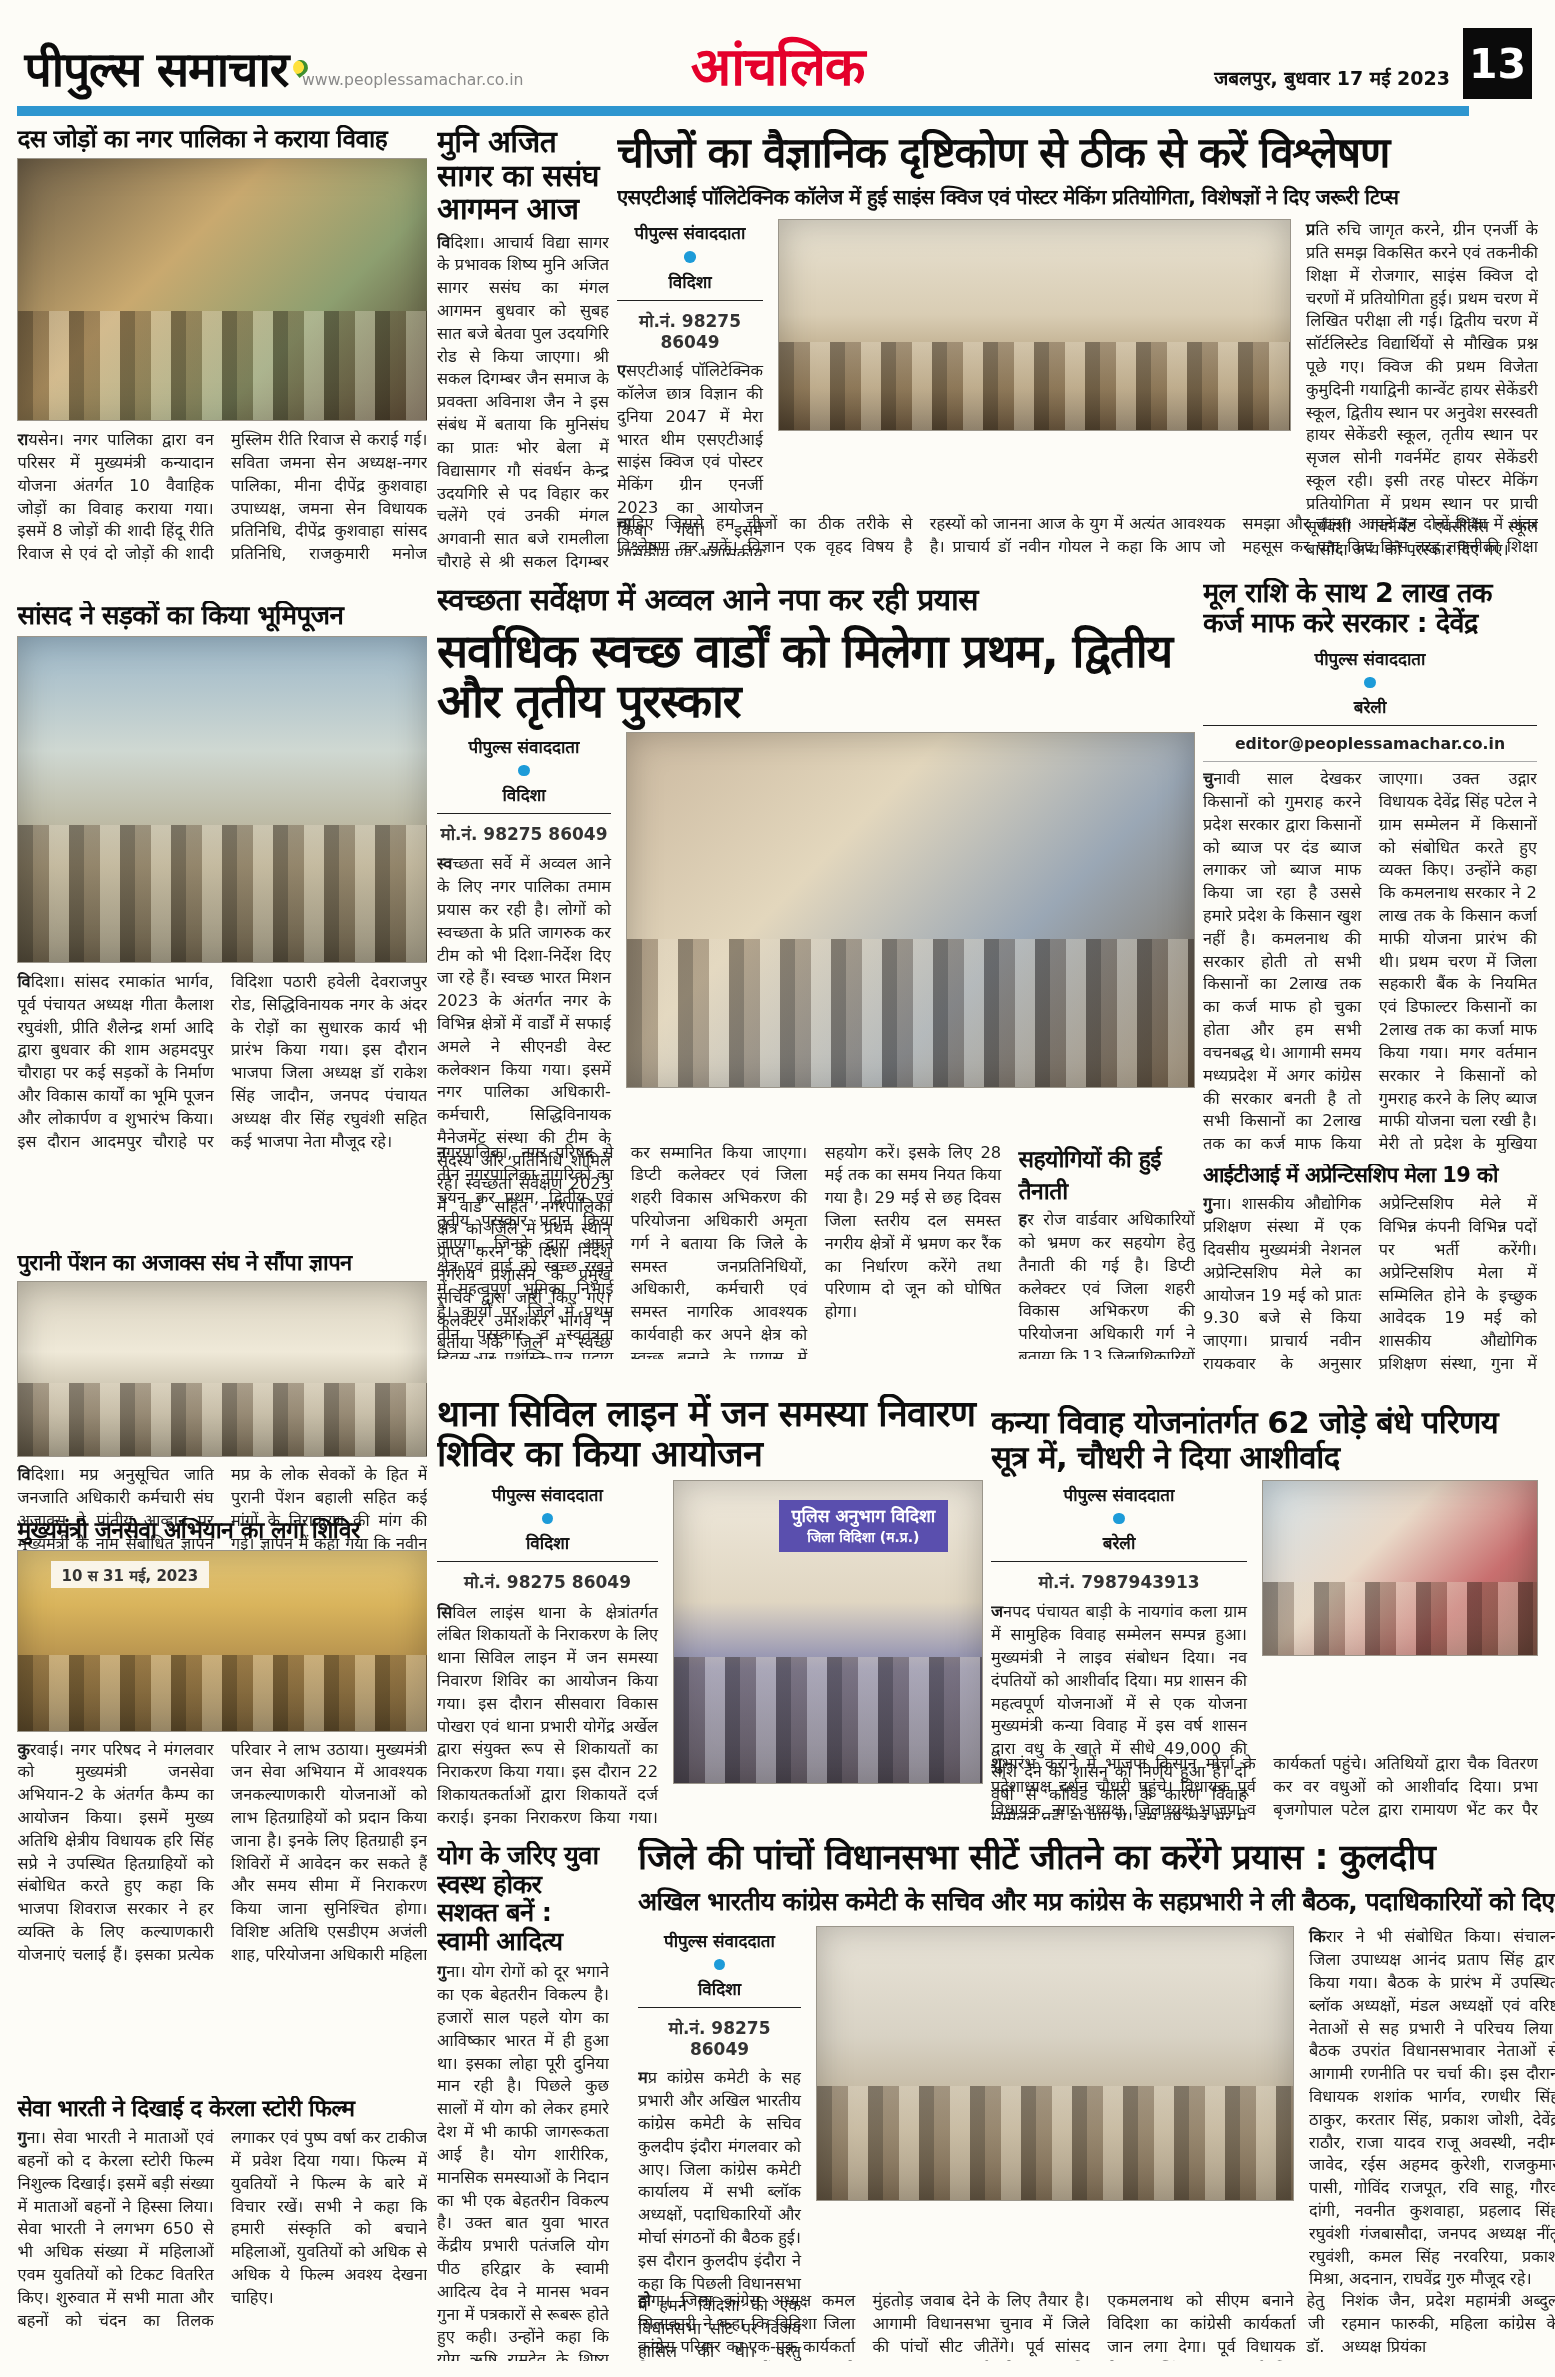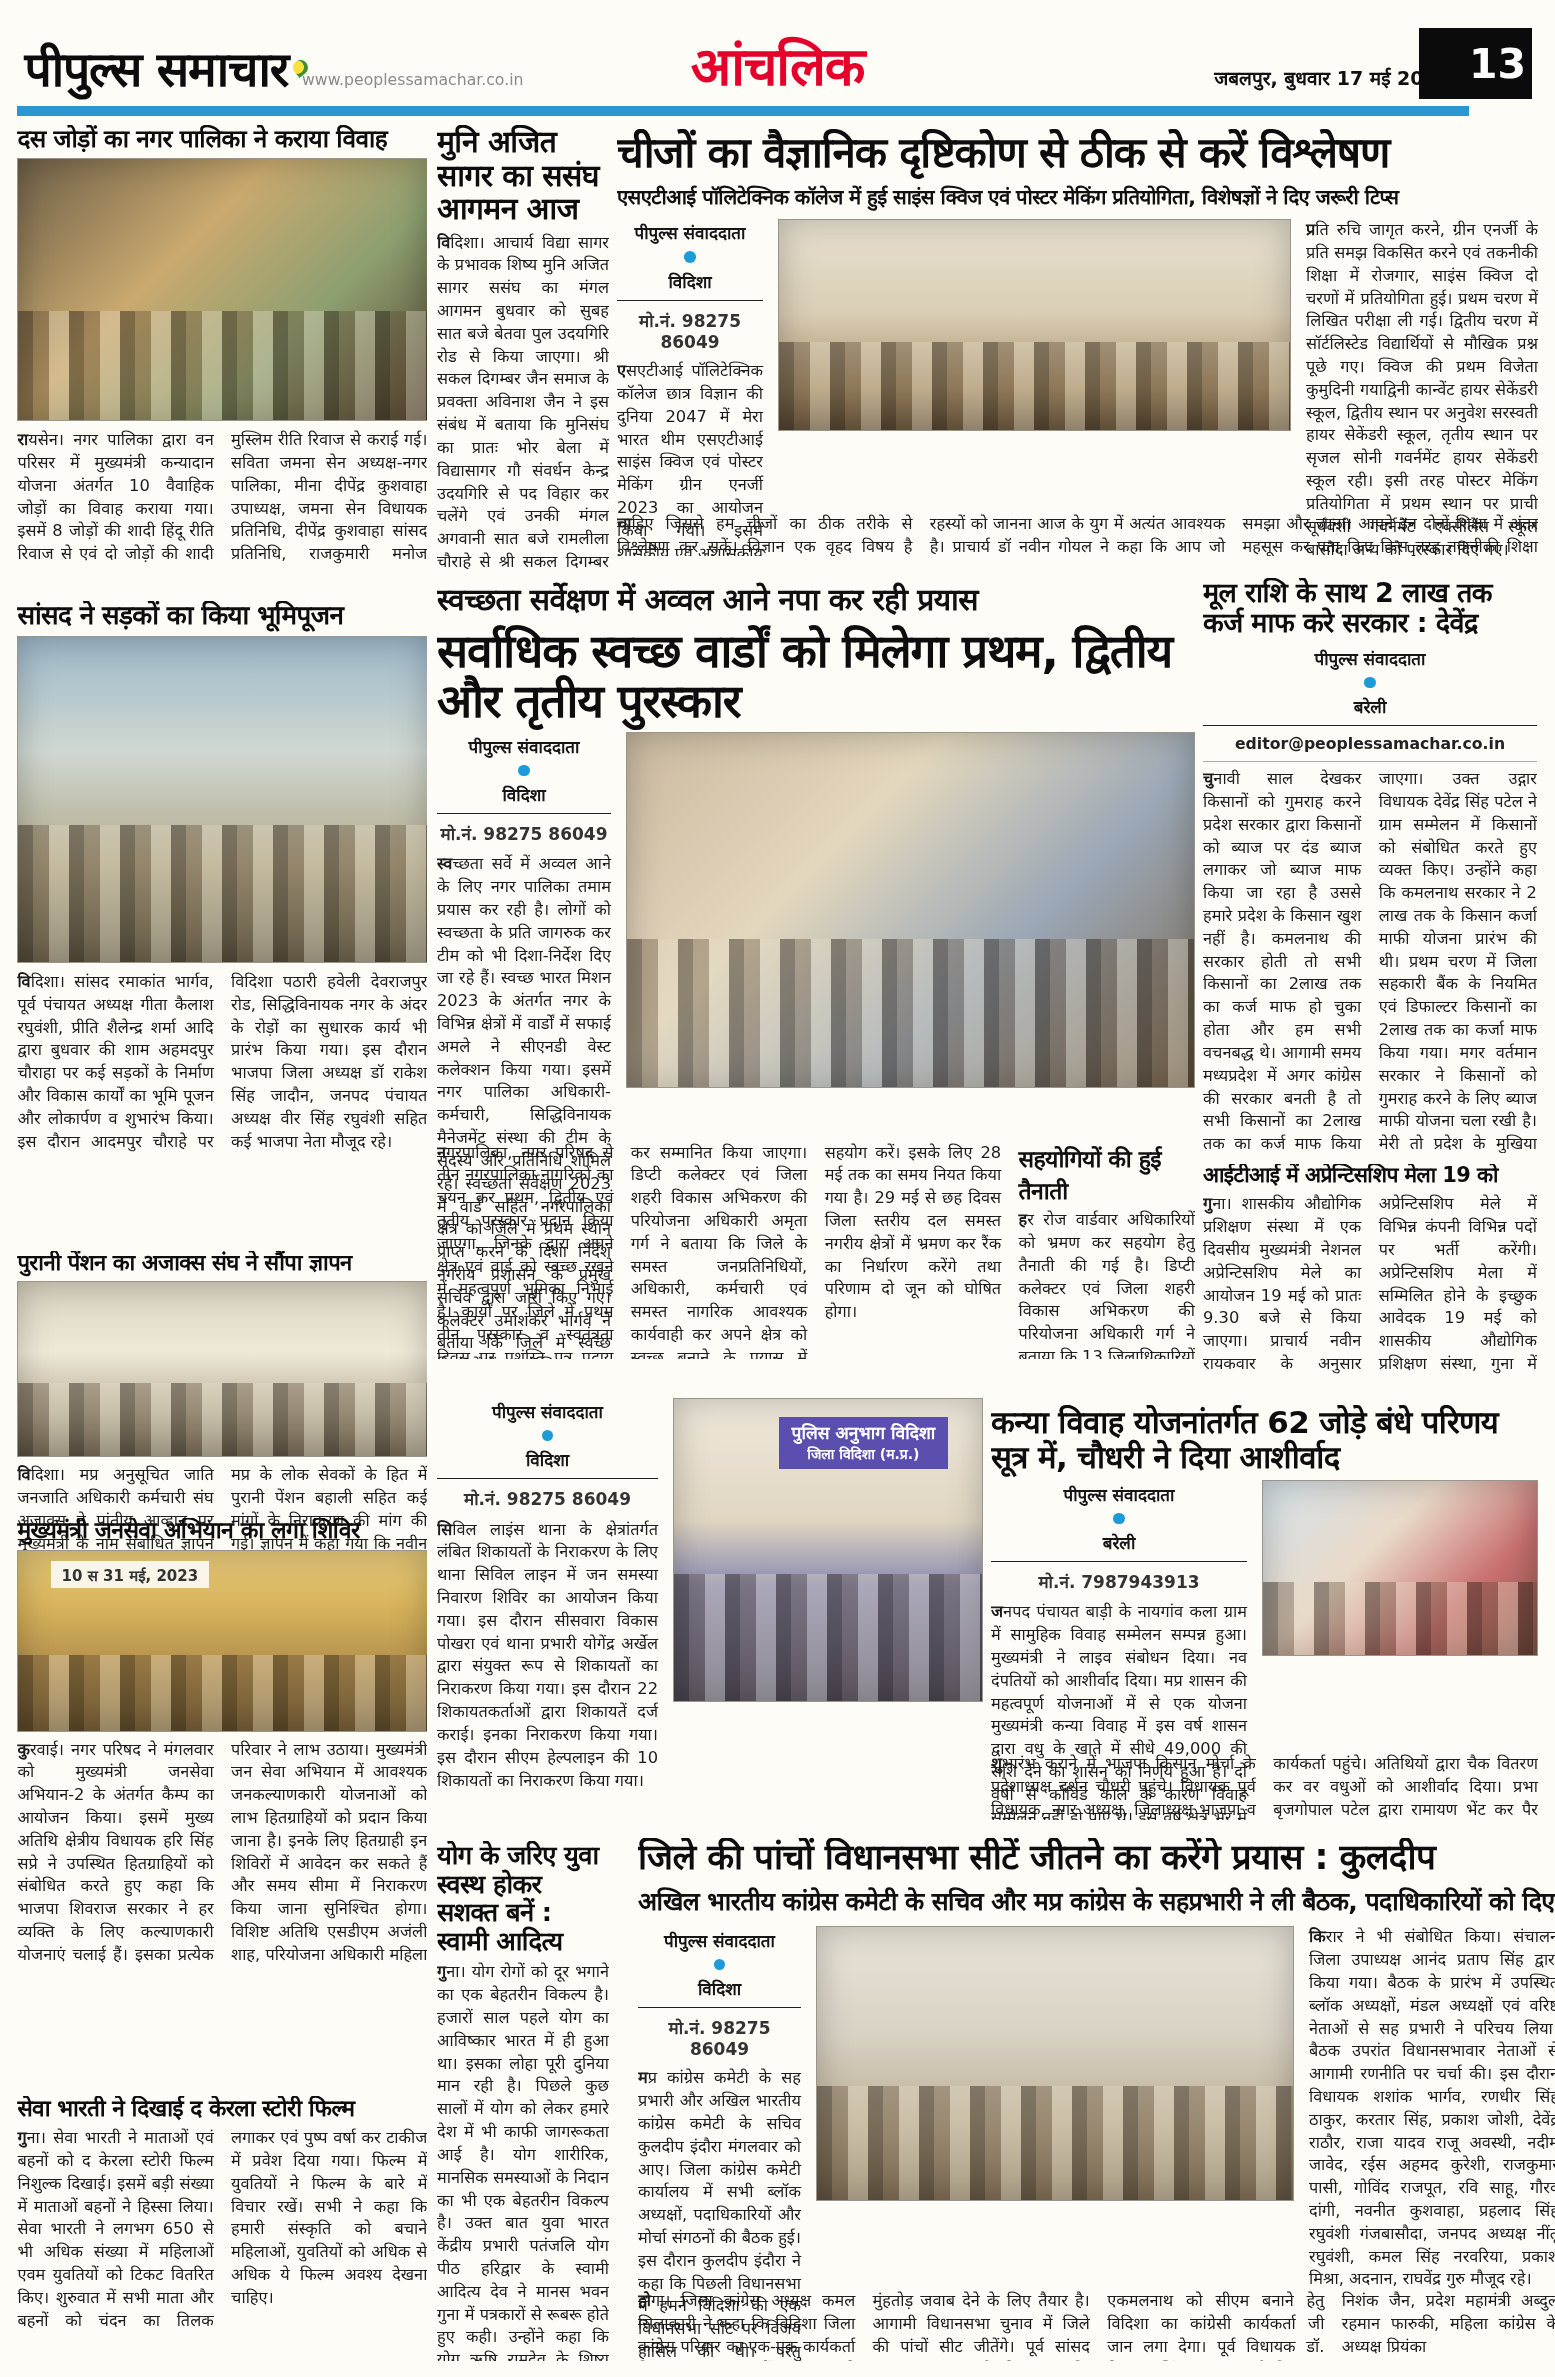--- a/index.html
+++ b/index.html
@@ -8,21 +8,21 @@
   
   .masthead{position:absolute;left:24.4px;top:35px;font-size:48px;font-weight:800;color:#0c0c0c;
             letter-spacing:-1.2px;display:flex;align-items:center;gap:4.6px;}
   .pin{width:15px;height:15px;border-radius:50% 50% 50% 0;background:radial-gradient(circle at 35% 35%,#ffe13d 0 45%,#3f8f2f 50% 100%);
        transform:rotate(-40deg);display:inline-block;}
   .tagline{position:absolute;left:27px;top:21px;font-size:8.7px;color:#555;}
   .website{position:absolute;left:302px;top:70px;font-size:15.7px;color:#8a8a8a;}
   .section-title{position:absolute;left:0;right:0;top:28px;text-align:center;font-size:53px;font-weight:800;color:#e4002b;letter-spacing:-1.2px;}
   .dateline{position:absolute;right:105px;top:65px;font-size:19px;font-weight:700;color:#111;}
   .pagebox{position:absolute;right:23px;top:28px;width:69px;height:71px;background:#0b0b0b;color:#fff;
-           display:flex;align-items:center;justify-content:center;font-size:41px;font-weight:800;padding-left:44px;}
+           display:flex;align-items:center;justify-content:center;font-size:41px;font-weight:800;}
   .bluebar{position:absolute;left:17.4px;top:106px;width:1452px;height:10px;background:#2e96cf;}
   
   .art{position:absolute;overflow:hidden;}
   .hl{font-weight:800;color:#0d0d0d;line-height:1.12;letter-spacing:-0.6px;margin:0 0 5.8px;}
   .nowrap{white-space:nowrap;}
   .kicker{font-weight:700;color:#101010;margin:0 0 8.1px;letter-spacing:-0.6px;}
   .subhead{font-weight:700;color:#101010;margin:0 0 9.3px;letter-spacing:-0.6px;}
   .bt{font-size:16.3px;line-height:1.40;text-align:justify;color:#1c1c1c;margin:0;}
   .bt::first-letter{font-weight:700;}
   .cols2{column-count:2;column-gap:17.4px;}
@@ -166,20 +166,21 @@
     <div class="email">editor@peoplessamachar.co.in</div>
     <p class="bt cols2" style="height:395px;">चुनावी साल देखकर किसानों को गुमराह करने प्रदेश सरकार द्वारा किसानों को ब्याज पर दंड ब्याज लगाकर जो ब्याज माफ किया जा रहा है उससे हमारे प्रदेश के किसान खुश नहीं है। कमलनाथ की सरकार होती तो सभी किसानों का 2लाख तक का कर्ज माफ हो चुका होता और हम सभी वचनबद्ध थे। आगामी समय मध्यप्रदेश में अगर कांग्रेस की सरकार बनती है तो सभी किसानों का 2लाख तक का कर्ज माफ किया जाएगा। उक्त उद्गार विधायक देवेंद्र सिंह पटेल ने ग्राम सम्मेलन में किसानों को संबोधित करते हुए व्यक्त किए। उन्होंने कहा कि कमलनाथ सरकार ने 2 लाख तक के किसान कर्जा माफी योजना प्रारंभ की थी। प्रथम चरण में जिला सहकारी बैंक के नियमित एवं डिफाल्टर किसानों का 2लाख तक का कर्जा माफ किया गया। मगर वर्तमान सरकार ने किसानों को गुमराह करने के लिए ब्याज माफी योजना चला रखी है। मेरी तो प्रदेश के मुखिया जी से मांग है कि जिन किसान भाइयों का 2लाख तक का कर्ज है, उनका संपूर्ण माफ हो, यह ब्याज माफी योजना उनकी समझ से परे है क्योंकि सरकार तो 2लाख तक का सभी किसानों का कर्जा माफ करे।</p>
   </article>
 
   <article class="art" style="left:1203px;top:1164px;width:334px;height:232px;">
     <h1 class="hl nowrap" style="font-size:21px;">आईटीआई में अप्रेन्टिसशिप मेला 19 को</h1>
     <p class="bt cols2" style="height:192px;">गुना। शासकीय औद्योगिक प्रशिक्षण संस्था में एक दिवसीय मुख्यमंत्री नेशनल अप्रेन्टिसशिप मेले का आयोजन 19 मई को प्रातः 9.30 बजे से किया जाएगा। प्राचार्य नवीन रायकवार के अनुसार अप्रेन्टिसशिप मेले में विभिन्न कंपनी विभिन्न पदों पर भर्ती करेंगी। अप्रेन्टिसशिप मेला में सम्मिलित होने के इच्छुक आवेदक 19 मई को शासकीय औद्योगिक प्रशिक्षण संस्था, गुना में अपने समस्त मूल प्रमाण पत्रों एवं बायोडाटा/ सीव्ही/ रिज्यूम सहित साक्षात्कार हेतु उपस्थित हो सकते हैं। अप्रेन्टिसशिप हेतु भर्ती, अप्रेन्टिसशिप नियमों एवं कंपनियों के शर्तों अनुसार की जाएगी।</p>
   </article>
 
   <article class="art" style="left:437px;top:1394px;width:546px;height:433px;">
+    <h1 class="hl" style="font-size:36px;">थाना सिविल लाइन में जन समस्या निवारण शिविर का किया आयोजन</h1>
     <div class="row" style="margin-top:3.5px;">
       <div style="flex:0 0 221px;">
         <div class="byline">
           <span>पीपुल्स संवाददाता</span>
           <span class="dot"></span>
           <span>विदिशा</span>
         </div>
         <div class="phone">मो.नं. 98275 86049</div>
         <p class="bt" style="height:221px;">सिविल लाइंस थाना के क्षेत्रांतर्गत लंबित शिकायतों के निराकरण के लिए थाना सिविल लाइन में जन समस्या निवारण शिविर का आयोजन किया गया। इस दौरान सीसवारा विकास पोखरा एवं थाना प्रभारी योगेंद्र अर्खेल द्वारा संयुक्त रूप से शिकायतों का निराकरण किया गया। इस दौरान 22 शिकायतकर्ताओं द्वारा शिकायतें दर्ज कराई। इनका निराकरण किया गया। इस दौरान सीएम हेल्पलाइन की 10 शिकायतों का निराकरण किया गया।</p>
       </div>

